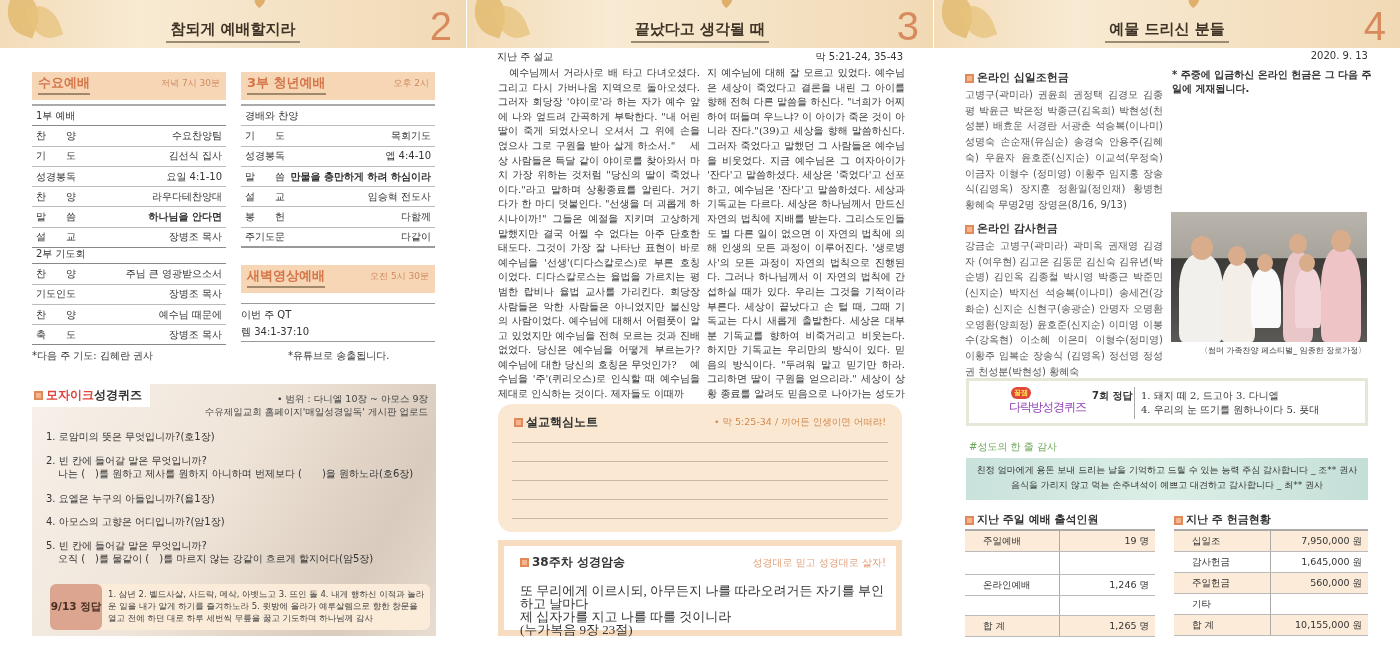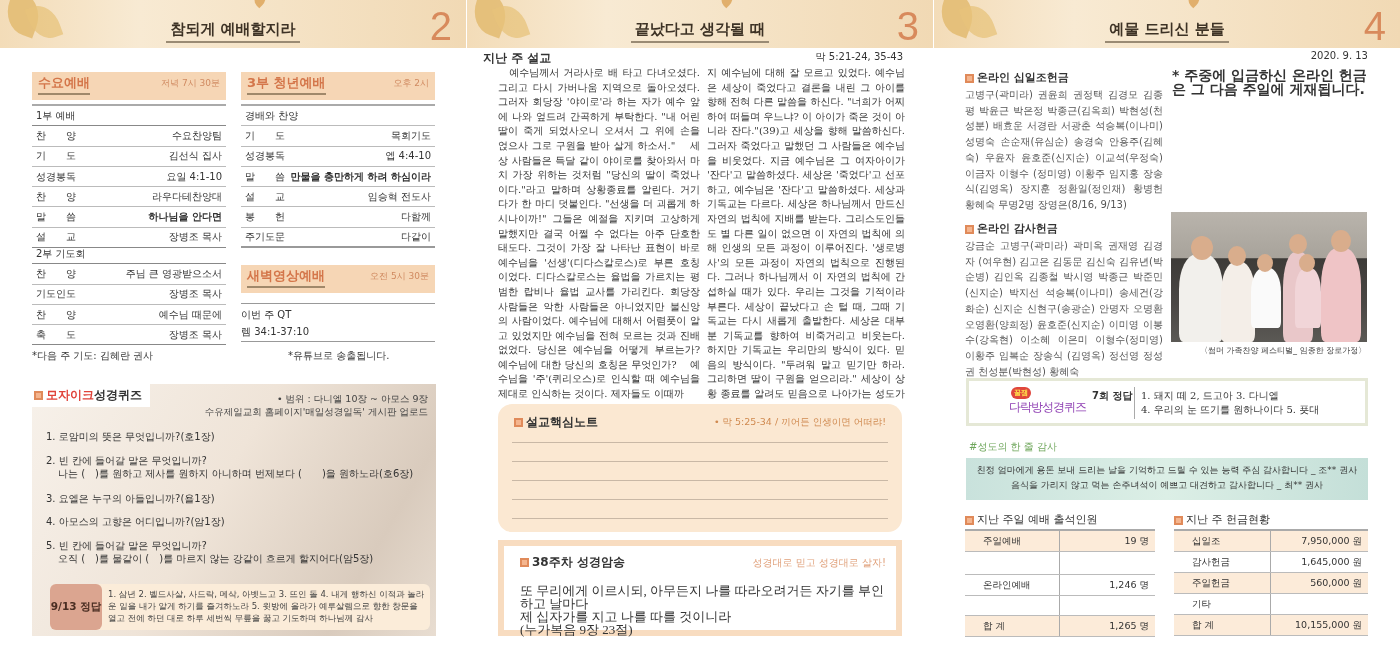--- a/index.html
+++ b/index.html
@@ -36,21 +36,21 @@
 .photo{position:absolute;left:1171px;top:212px;width:196px;height:130px;background:linear-gradient(180deg,#b9b4ac 0%,#a8a39b 35%,#3d3b38 36%,#4a4744 70%,#5b5955 100%);overflow:hidden}
 .person{position:absolute;border-radius:40% 40% 10% 10%}
 .head{position:absolute;border-radius:50%;background:#d9ad8c}
 .quiz7{position:absolute;left:966px;top:378px;width:402px;height:48px;border:3px solid #e5e8d6;background:#fff}
 .thanks{position:absolute;left:966px;top:458px;width:402px;height:42px;background:linear-gradient(90deg,#c9e2dc,#dcefe6 50%,#c4dfd8);font-size:9px;text-align:center;line-height:15px;padding-top:5px;color:#333}
 .mtbl{position:absolute;font-size:9.5px;border-top:2px solid #aaa}
 .mtbl .row{display:flex;height:21px;border-bottom:1px solid #bbb;align-items:center}
 .mtbl .c1{width:50%;padding-left:18px;height:100%;display:flex;align-items:center;border-right:1px solid #aaa}
 .mtbl .c2{width:50%;text-align:right;padding-right:6px}
 .mtbl .shade{background:#fcebd9}
-.tbl-title{position:absolute;font-size:11px;font-weight:normal;color:#333}
+.tbl-title{position:absolute;font-size:11px;font-weight:bold;color:#333}
 </style>
 </head>
 <body>
 
 <div class="page" style="left:0">
   <div class="banner">
     <div class="leaf" style="left:6px;top:-6px;width:34px;height:40px;transform:rotate(20deg)"></div>
     <div class="leaf" style="left:30px;top:4px;width:28px;height:36px;transform:rotate(-20deg);background:#e7c37b"></div>
     <div class="leaf" style="left:254px;top:-8px;width:12px;height:14px;transform:rotate(45deg);background:#d99d4d"></div>
     <div class="banner-title"><span>참되게 예배할지라</span></div>
@@ -181,21 +181,21 @@
 </div>
 
 <div class="page" style="left:467px">
   <div class="banner">
     <div class="leaf" style="left:6px;top:-6px;width:34px;height:40px;transform:rotate(20deg)"></div>
     <div class="leaf" style="left:30px;top:4px;width:28px;height:36px;transform:rotate(-20deg);background:#e7c37b"></div>
     <div class="leaf" style="left:254px;top:-8px;width:12px;height:14px;transform:rotate(45deg);background:#d99d4d"></div>
     <div class="banner-title"><span>끝났다고 생각될 때</span></div>
     <div class="page-num">3</div>
   </div>
-  <div style="position:absolute;left:16px;top:50px;font-size:12px;font-weight:bold">지난 주 설교</div>
+  <div style="position:absolute;left:30px;top:50px;font-size:10px;font-weight:normal">지난 주 설교</div>
   <div style="position:absolute;right:30px;top:50px;font-size:10px">막  5:21-24, 35-43</div>
 </div>
 <div class="col-text" style="left:498px;top:66px;width:202px">　예수님께서 거라사로 배 타고 다녀오셨다. 그리고 다시 가버나움 지역으로 돌아오셨다. 그러자 회당장 '야이로'라 하는 자가 예수 앞에 나와 엎드려 간곡하게 부탁한다. "내 어린 딸이 죽게 되었사오니 오셔서 그 위에 손을 얹으사 그로 구원을 받아 살게 하소서." 　세상 사람들은 득달 같이 야이로를 찾아와서 마치 가장 위하는 것처럼 "당신의 딸이 죽었나이다."라고 말하며 상황종료를 알린다. 거기다가 한 마디 덧붙인다. "선생을 더 괴롭게 하시나이까!" 그들은 예절을 지키며 고상하게 말했지만 결국 어쩔 수 없다는 아주 단호한 태도다. 그것이 가장 잘 나타난 표현이 바로 예수님을 '선생'(디다스칼로스)로 부른 호칭이었다. 디다스칼로스는 율법을 가르치는 평범한 랍비나 율법 교사를 가리킨다. 회당장 사람들은 악한 사람들은 아니었지만 불신앙의 사람이었다. 예수님에 대해서 어렴풋이 알고 있었지만 예수님을 전혀 모르는 것과 진배없었다. 당신은 예수님을 어떻게 부르는가? 예수님에 대한 당신의 호칭은 무엇인가? 　예수님을 '주'(퀴리오스)로 인식할 때 예수님을 제대로 인식하는 것이다. 제자들도 이때까</div>
 <div class="col-text" style="left:707px;top:66px;width:198px">지 예수님에 대해 잘 모르고 있었다. 예수님은 세상이 죽었다고 결론을 내린 그 아이를 향해 전혀 다른 말씀을 하신다. "너희가 어찌하여 떠들며 우느냐? 이 아이가 죽은 것이 아니라 잔다."(39)고 세상을 향해 말씀하신다. 그러자 죽었다고 말했던 그 사람들은 예수님을 비웃었다. 지금 예수님은 그 여자아이가 '잔다'고 말씀하셨다. 세상은 '죽었다'고 선포하고, 예수님은 '잔다'고 말씀하셨다. 세상과 기독교는 다르다. 세상은 하나님께서 만드신 자연의 법칙에 지배를 받는다. 그리스도인들도 별 다른 일이 없으면 이 자연의 법칙에 의해 인생의 모든 과정이 이루어진다. '생로병사'의 모든 과정이 자연의 법칙으로 진행된다. 그러나 하나님께서 이 자연의 법칙에 간섭하실 때가 있다. 우리는 그것을 기적이라 부른다. 세상이 끝났다고 손 털 때, 그때 기독교는 다시 새롭게 출발한다. 세상은 대부분 기독교를 향하여 비죽거리고 비웃는다. 하지만 기독교는 우리만의 방식이 있다. 믿음의 방식이다. "두려워 말고 믿기만 하라. 그리하면 딸이 구원을 얻으리라." 세상이 상황 종료를 알려도 믿음으로 나아가는 성도가 되자.</div>
 
 <div class="note-box">
   <div style="position:absolute;left:16px;top:10px;font-size:12px;font-weight:bold"><span class="sq"></span><span>설교핵심노트</span></div>
   <div style="position:absolute;right:16px;top:12px;font-size:9.5px;color:#d08a50">• 막 5:25-34  /  끼어든 인생이면 어떠랴!</div>
   <div class="lines">
     <div style="top:38px"></div>
@@ -222,21 +222,21 @@
     <div class="leaf" style="left:30px;top:4px;width:28px;height:36px;transform:rotate(-20deg);background:#e7c37b"></div>
     <div class="leaf" style="left:254px;top:-8px;width:12px;height:14px;transform:rotate(45deg);background:#d99d4d"></div>
     <div class="banner-title"><span>예물 드리신 분들</span></div>
     <div class="page-num">4</div>
   </div>
   <div style="position:absolute;right:32px;top:50px;font-size:10px">2020. 9. 13</div>
 </div>
 
 <div style="position:absolute;left:965px;top:70px;font-size:11px;font-weight:bold"><span class="sq"></span><span>온라인 십일조헌금</span></div>
 <div class="name-list" style="left:965px;top:87px;width:198px">고병구(곽미라) 권윤희 권정택 김경모 김종평 박윤근 박은정 박종근(김옥희) 박현성(천성분) 배효운 서경란 서광춘 석승복(이나미) 성명숙 손순재(유심순) 송경숙 안용주(김혜숙) 우윤자 윤호준(신지순) 이교석(우정숙) 이금자 이형수 (정미영) 이황주 임지홍 장송식(김영옥) 장지훈 정환일(정인채) 황병헌 황혜숙 무명2명 장영은(8/16, 9/13)</div>
-<div style="position:absolute;left:1172px;top:68px;width:200px;font-size:14px;font-weight:bold;line-height:14px;color:#333">* 주중에 입금하신 온라인 헌금은 그 다음 주일에 게재됩니다.</div>
+<div style="position:absolute;left:1172px;top:68px;width:200px;font-size:10px;font-weight:bold;line-height:14px;color:#333">* 주중에 입금하신 온라인 헌금은 그 다음 주일에 게재됩니다.</div>
 
 <div style="position:absolute;left:965px;top:221px;font-size:11px;font-weight:bold"><span class="sq"></span><span>온라인 감사헌금</span></div>
 <div class="name-list" style="left:965px;top:238px;width:198px">강금순 고병구(곽미라) 곽미옥 권재영 김경자 (여우현) 김고은 김동문 김신숙 김유년(박순병) 김인옥 김종철 박시영 박종근 박준민(신지순) 박지선 석승복(이나미) 송세건(강화순) 신지순 신현구(송광순) 안명자 오명환 오영환(양희정) 윤호준(신지순) 이미영 이봉수(강옥현) 이소혜 이은미 이형수(정미영) 이황주 임복순 장송식 (김영옥) 정선영 정성권 천성분(박현성) 황혜숙</div>
 
 <div class="photo">
   <div class="person" style="left:8px;top:42px;width:44px;height:88px;background:#f2f0ec"></div>
     <div class="head" style="left:20px;top:24px;width:22px;height:24px"></div>
   <div class="person" style="left:50px;top:50px;width:34px;height:80px;background:#f4eee8"></div>
     <div class="head" style="left:57px;top:34px;width:18px;height:20px"></div>
   <div class="person" style="left:80px;top:56px;width:30px;height:60px;background:#fafafa"></div>

